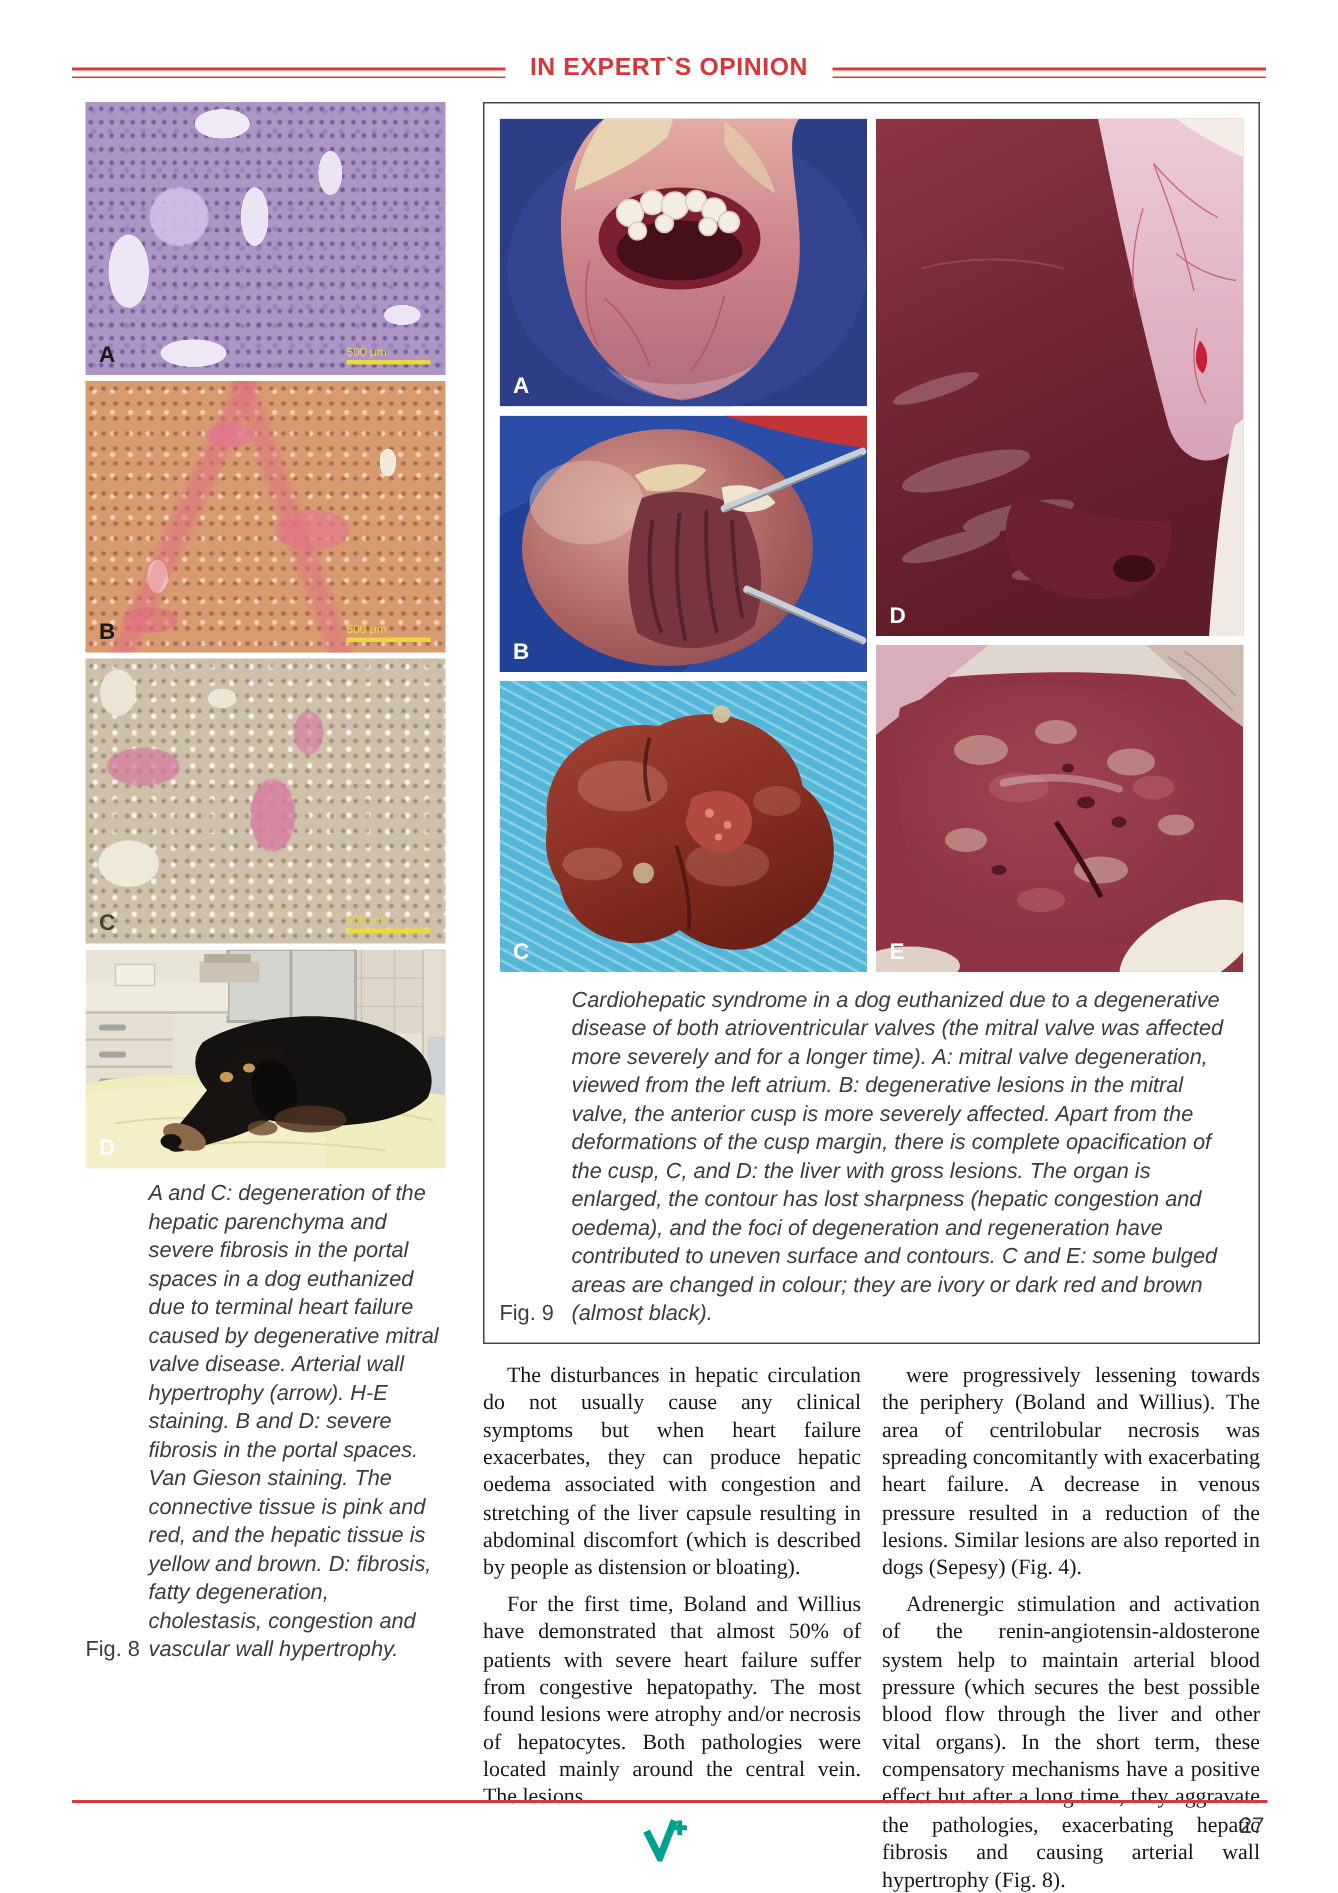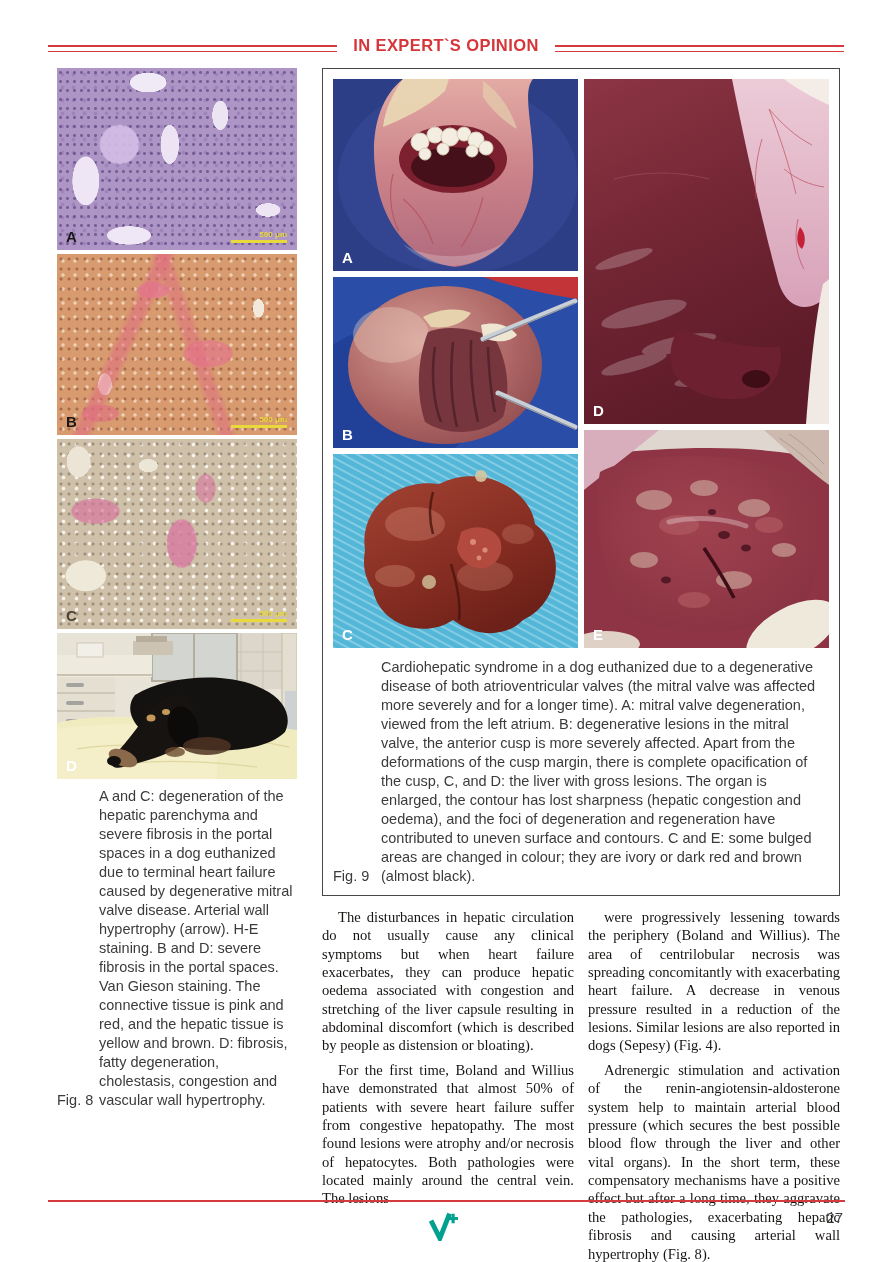--- a/index.html
+++ b/index.html
@@ -16,21 +16,21 @@
   .main { display:flex; gap:25px; padding:13px 52px 0 57px; }
   .leftcol { width:240px; flex:none; }
   .rightcol { flex:1; min-width:0; }
 
   
   .ph { position:relative; overflow:hidden; width:100%; }
   .ph svg { display:block; width:100%; height:100%; }
   .lab { position:absolute; left:9px; bottom:6px; color:#fff; font-weight:bold; font-size:15px; line-height:1; }
   .lab.dark { color:#1a1718; }
   .lab.dim  { color:#4a4036; }
-  .sbar { position:absolute; right:10px; bottom:7px; text-align:right; color:#e9d93c; font-size:8px; font-weight:bold; line-height:1; }
+  .sbar { position:absolute; right:10px; bottom:7px; text-align:left; color:#e9d93c; font-size:8px; font-weight:normal; line-height:1; }
   .sbar .bar { height:3px; width:56px; background:#e9d93c; margin-top:1px; }
 
   .leftcol .ph { margin-bottom:4px; }
   .h-a { height:182px; }
   .h-b { height:181px; }
   .h-c { height:190px; }
   .h-d { height:146px; }
 
   
   .histo-a { background-color:#ad96c6;
@@ -67,21 +67,21 @@
       radial-gradient(17px 25px at 62% 26%, rgba(214,116,156,.6) 0 55%, transparent 60%),
       radial-gradient(circle, rgba(112,96,76,.5) 1px, transparent 2px),
       radial-gradient(circle, rgba(255,252,245,.85) 1.3px, transparent 2.3px);
     background-size:100% 100%,100% 100%,100% 100%,100% 100%,100% 100%,100% 100%,8px 10px,13px 11px; }
 
   
   .figcap { display:flex; color:#3b3b3b; font-size:14.5px; line-height:1.31; margin-top:8px;align-items:flex-end; }
   .figcap .cap-label { flex:none; font-weight:normal; }
   .fig8cap .cap-label { width:42px;margin-top:44px; }
   .fig9cap .cap-label { width:48px; }
-  .figcap .cap-text { flex:1; }
+  .figcap .cap-text { flex:1;font-style:italic; }
 
   
   .fig9box { border:1px solid #474747; padding:10px 10px 9px 10px; }
   .fig9grid { display:grid; grid-template-columns:1fr 1fr; gap:6px; }
   .fig9col { display:flex; flex-direction:column; gap:6px; }
   .h9-a { height:192px; } .h9-b { height:171px; } .h9-c { height:194px; }
   .h9-d { height:345px; } .h9-e { height:218px; }
   .fig9cap { margin-top:10px; }
 
   

